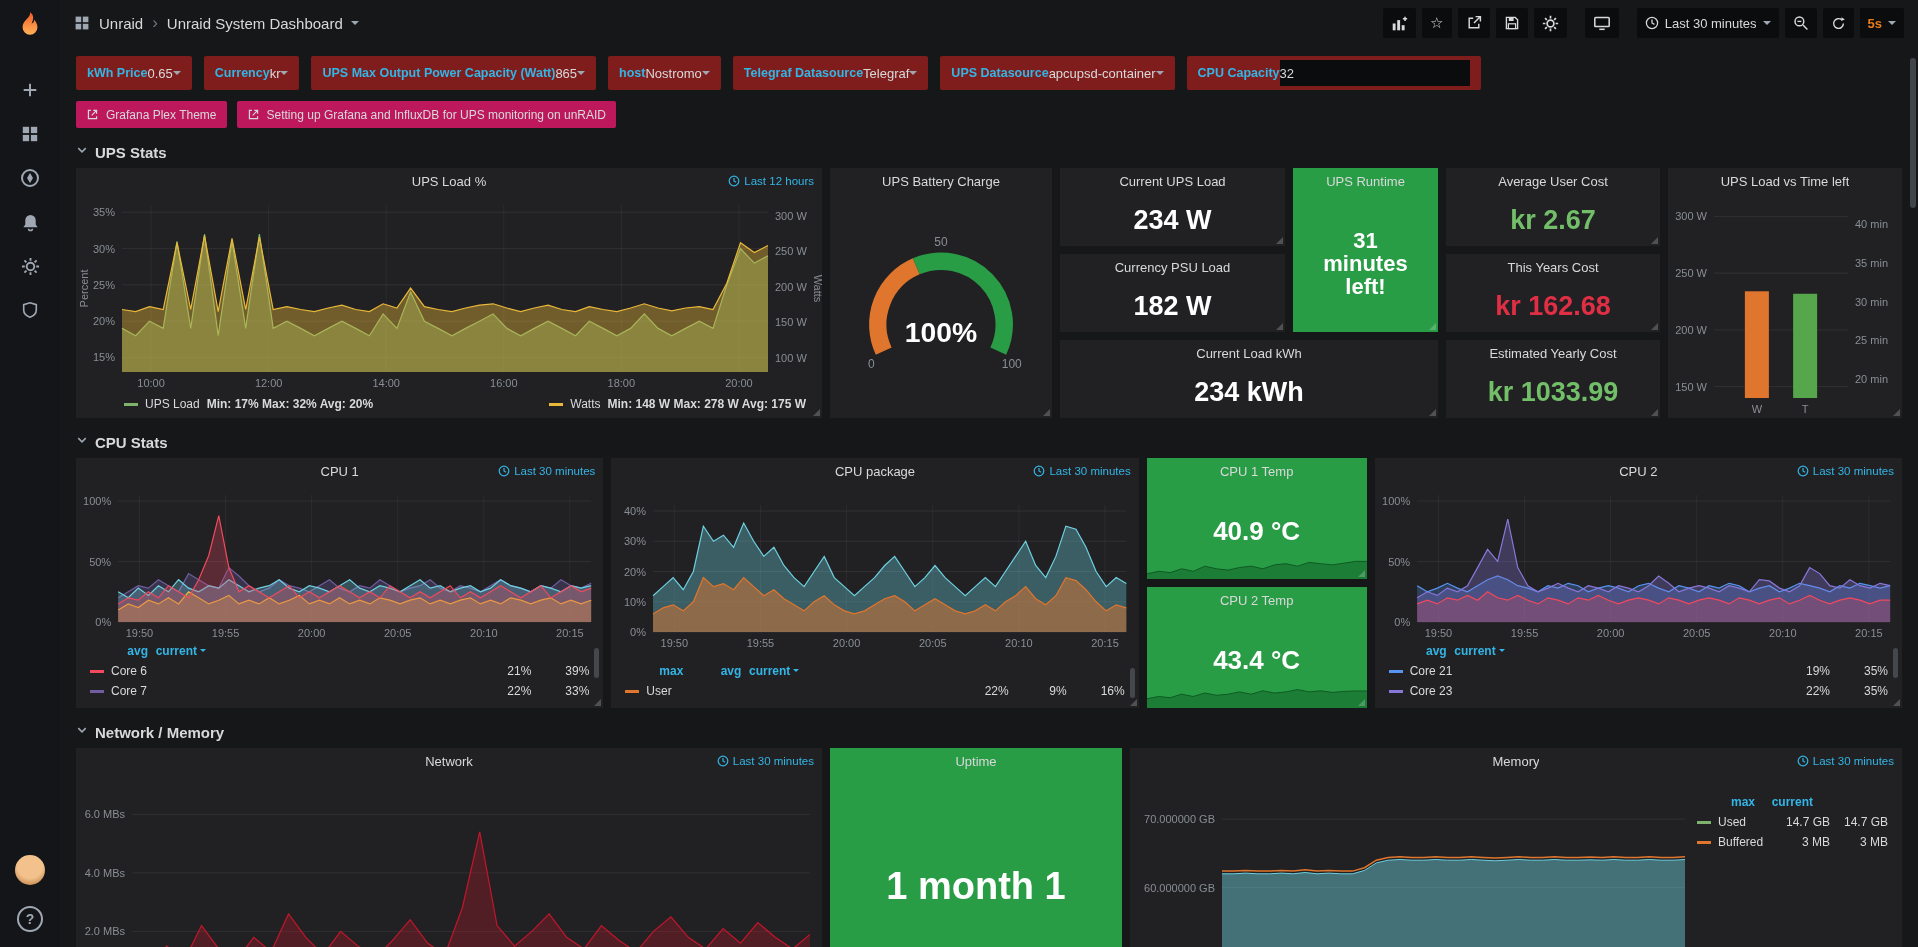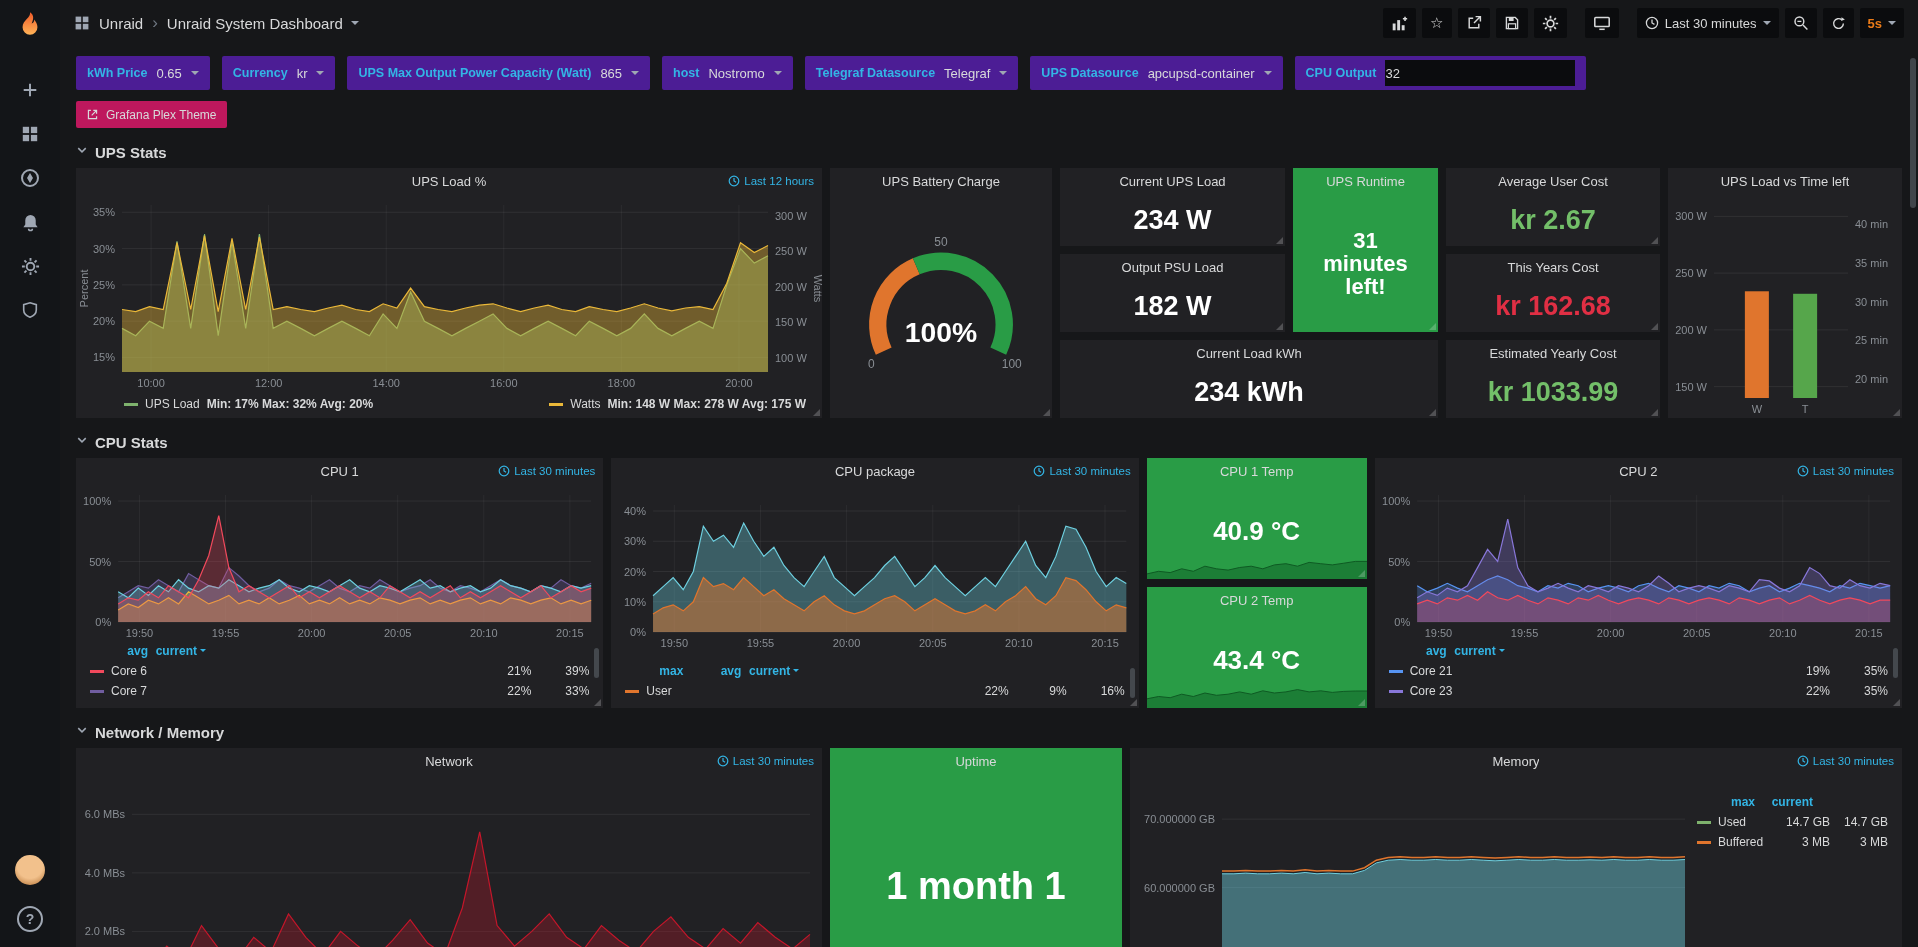--- a/index.html
+++ b/index.html
@@ -22,21 +22,21 @@
   .crumb{font-size:15px;color:#d8d9da;cursor:pointer;display:flex;align-items:center;gap:8px}
   .crumb-sep{color:#6e7680;font-size:17px}
   .nav-right{margin-left:auto;display:flex;gap:6px;align-items:center}
   .nbtn{height:30px;min-width:30px;padding:0 8px;background:#0b0c0e;border-radius:2px;display:flex;
     align-items:center;justify-content:center;gap:6px;color:#d8d9da;font-size:13px;cursor:pointer}
   .nbtn.gap{margin-left:12px}
   .orange-txt{color:#eb7b18;font-weight:bold}
   .caret{width:0;height:0;border:4px solid transparent;border-top-color:#9fa7b3;margin-top:4px;display:inline-block}
   
   .varrow{display:flex;gap:12px;padding:10px 16px 0;align-items:center}
-  .vargroup{display:flex;align-items:center;height:34px;background:#4c1d95;padding:0 11px;gap:9px;
+  .vargroup{display:flex;align-items:center;height:34px;background:#7f1d1d;padding:0 11px;
     border-radius:2px;cursor:pointer}
   .varlabel{color:#33b5e5;font-size:12.5px;font-weight:bold}
   .varvalue{color:#d8d9da;font-size:13px}
   .varinput{background:#0b0c0e;border:none;color:#d8d9da;font-size:13px;width:190px;height:26px;
     font-family:"Liberation Sans",sans-serif;outline:none}
   .linksrow{display:flex;gap:10px;padding:11px 16px 0}
   .linkbtn{display:flex;align-items:center;gap:7px;background:#be185d;height:27px;padding:0 10px;
     font-size:12px;color:#d8d9da;border-radius:2px;cursor:pointer}
   
   .content{padding:0 16px}
@@ -260,32 +260,39 @@
       <span class="varlabel">Telegraf Datasource</span>
       <span class="varvalue">Telegraf</span>
       <span class="caret"></span>
     </div>
     <div class="vargroup">
       <span class="varlabel">UPS Datasource</span>
       <span class="varvalue">apcupsd-container</span>
       <span class="caret"></span>
     </div>
     <div class="vargroup">
-      <span class="varlabel">CPU Output</span>
+      <span class="varlabel">CPU Capacity</span>
       <input class="varinput" value="32" style="">
     </div>
   </div>
 
   <div class="linksrow">
     <div class="linkbtn">
       <svg width="13" height="13" viewBox="0 0 16 16">
           <path d="M6 3H3v10h10v-3" stroke="#d8d9da" stroke-width="1.5" fill="none"></path>
           <path d="M9 3h4v4M13 3L7 9" stroke="#d8d9da" stroke-width="1.5" fill="none"></path>
         </svg>
       <span>Grafana Plex Theme</span>
+    </div>
+    <div class="linkbtn">
+      <svg width="13" height="13" viewBox="0 0 16 16">
+          <path d="M6 3H3v10h10v-3" stroke="#d8d9da" stroke-width="1.5" fill="none"></path>
+          <path d="M9 3h4v4M13 3L7 9" stroke="#d8d9da" stroke-width="1.5" fill="none"></path>
+        </svg>
+      <span>Setting up Grafana and InfluxDB for UPS monitoring on unRAID</span>
     </div>
   </div>
 
   <div class="content">
 
     <div class="section-h">
       <svg width="12" height="12" viewBox="0 0 16 16">
           <path d="M3 5.5l5 5 5-5" stroke="#9fa7b3" stroke-width="2" fill="none"></path>
         </svg>
       <span>UPS Stats</span>
@@ -389,21 +396,21 @@
         <div class="panel stat">
           <div class="p-header">
               <span class="p-title">Average User Cost</span>
             </div>
           <div class="p-body">
               <span class="stat-value val-green">kr 2.67</span>
             </div>
         </div>
         <div class="panel stat">
           <div class="p-header">
-              <span class="p-title">Output PSU Load</span>
+              <span class="p-title">Currency PSU Load</span>
             </div>
           <div class="p-body">
               <span class="stat-value">182 W</span>
             </div>
         </div>
         <div class="panel stat">
           <div class="p-header">
               <span class="p-title">This Years Cost</span>
             </div>
           <div class="p-body">

